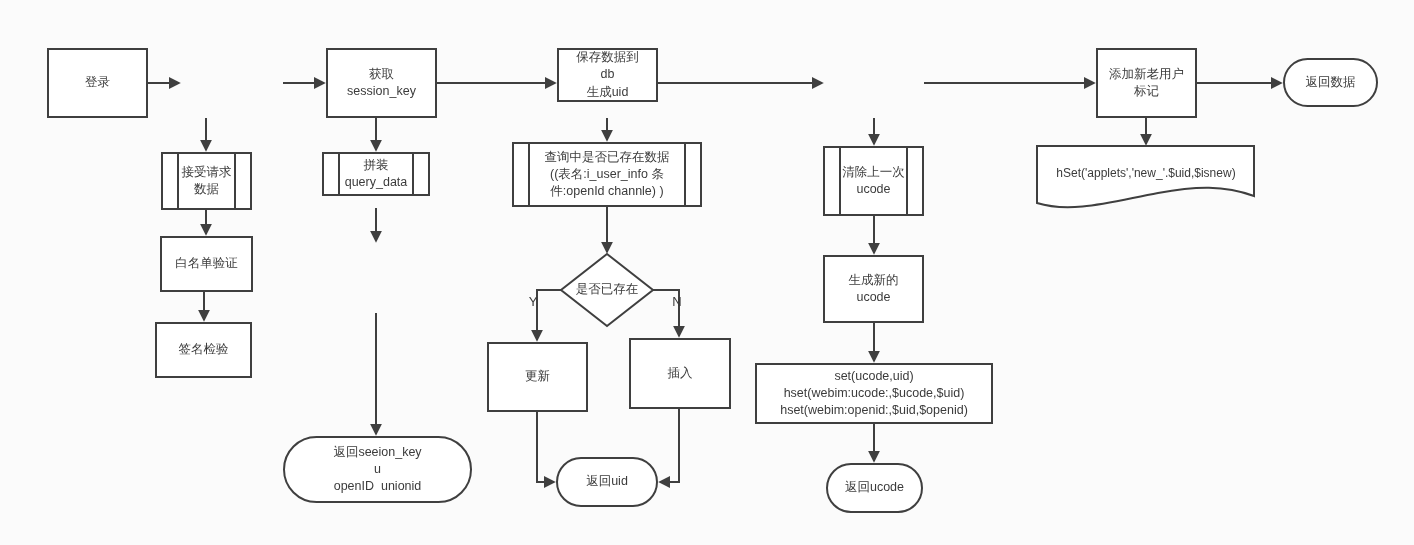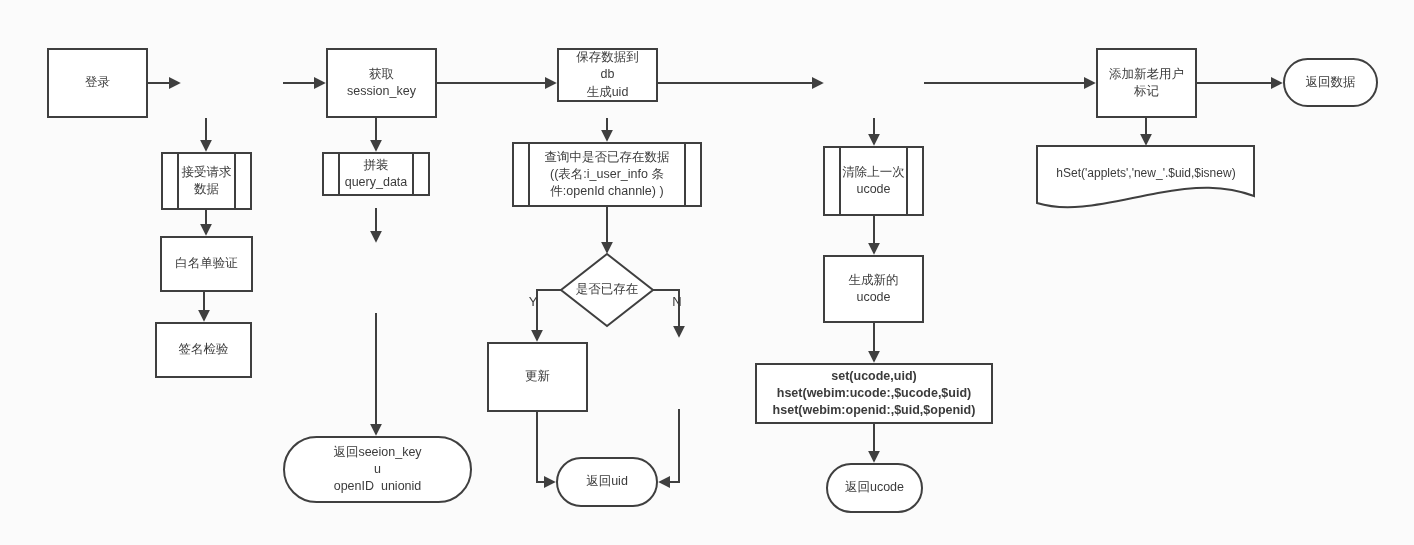--- a/index.html
+++ b/index.html
@@ -11,21 +11,21 @@
         display:flex;align-items:center;justify-content:center;text-align:center;
         color:#3b3b3b;font-size:12.5px;line-height:1.38;}
   .lbl{white-space:pre-wrap;display:block;padding:0 2px;}
   .node.pre::before,.node.pre::after{content:"";position:absolute;top:0;bottom:0;width:2px;background:#3f3f3f;}
   .node.pre::before{left:14px;}
   .node.pre::after{right:14px;}
   .node.stadium{border-radius:25px;}
   .node.stadium.big{border-radius:34px;}
   .node.naked{border:none;background:transparent;}
   .branch{position:absolute;width:18px;text-align:center;font-size:13px;color:#3b3b3b;}
-  .code{font-size:12.5px;font-weight:bold;}
+  .code{font-size:12.5px;}
   .doc-text{font-size:12px;}
 </style>
 </head>
 <body>
 
 <div class="canvas">
 
   <svg class="wires" width="1414" height="545">
     <defs>
       <marker id="arrow" viewBox="0 0 10 10" refX="8.5" refY="5" markerWidth="6" markerHeight="6" orient="auto-start-reverse">
@@ -114,20 +114,23 @@
 件:openId channle) )</span>
   </div>
   <div class="node naked" style="left:560px;top:276px;width:94px;height:28px">
     <span class="lbl">是否已存在</span>
   </div>
   <div class="branch" style="left:524px;top:294px">Y</div>
   <div class="branch" style="left:668px;top:294px">N</div>
   <div class="node" style="left:487px;top:342px;width:101px;height:70px">
     <span class="lbl">更新</span>
   </div>
+  <div class="node" style="left:629px;top:338px;width:102px;height:71px">
+    <span class="lbl">插入</span>
+  </div>
   <div class="node stadium" style="left:556px;top:457px;width:102px;height:50px">
     <span class="lbl">返回uid</span>
   </div>
 
   <div class="node pre" style="left:823px;top:146px;width:101px;height:70px">
     <span class="lbl">清除上一次
 ucode</span>
   </div>
   <div class="node" style="left:823px;top:255px;width:101px;height:68px">
     <span class="lbl">生成新的

